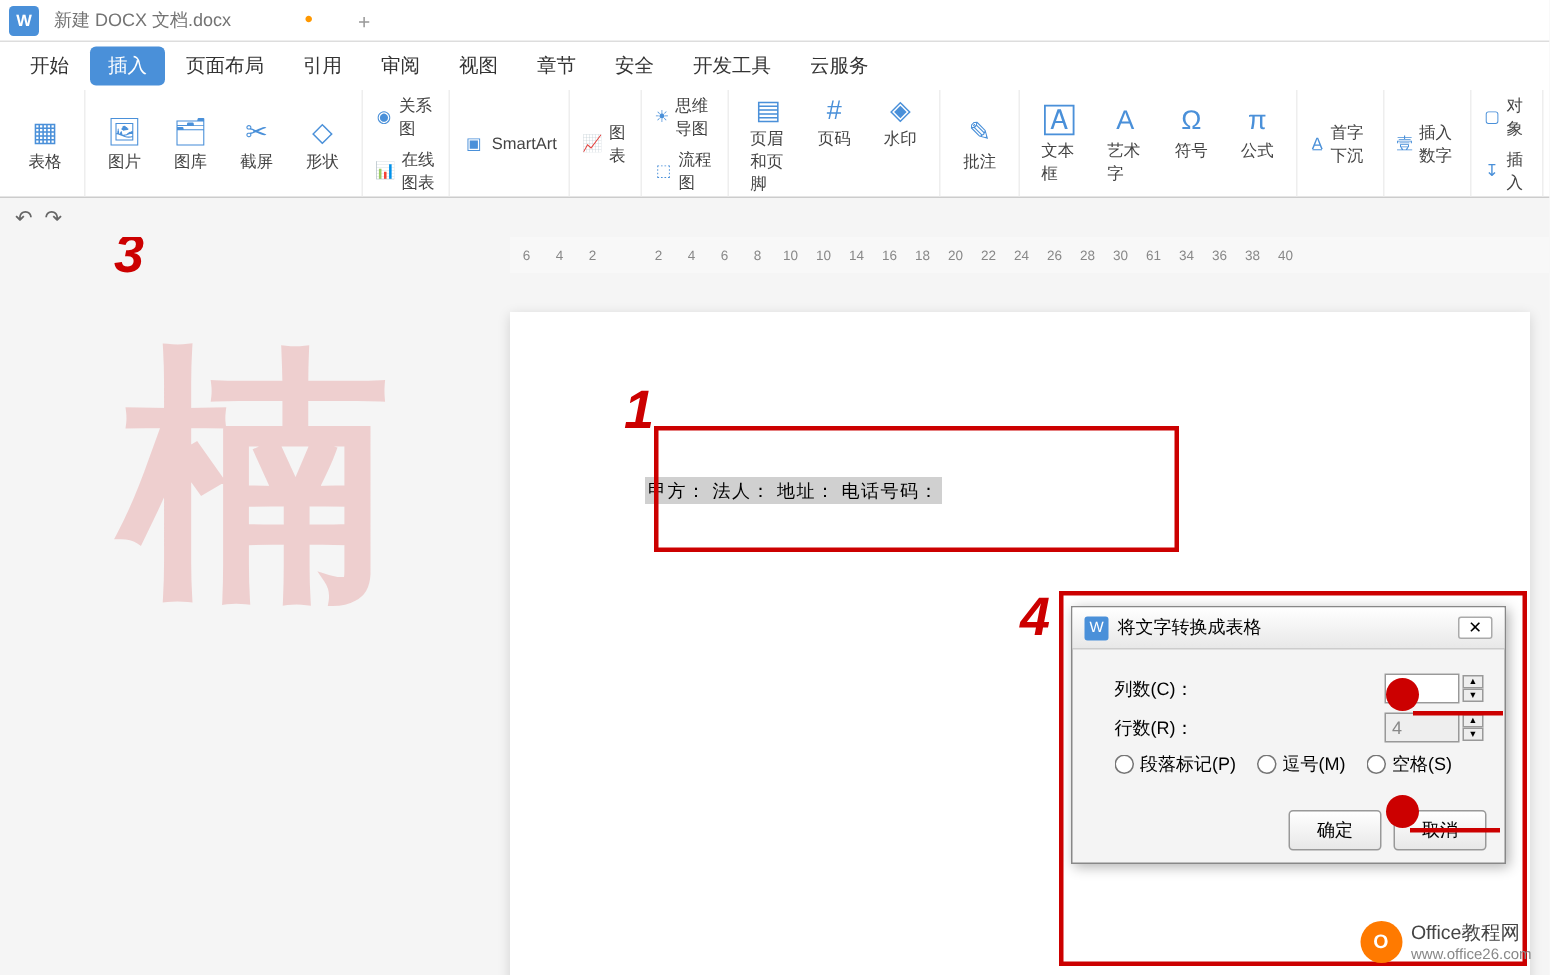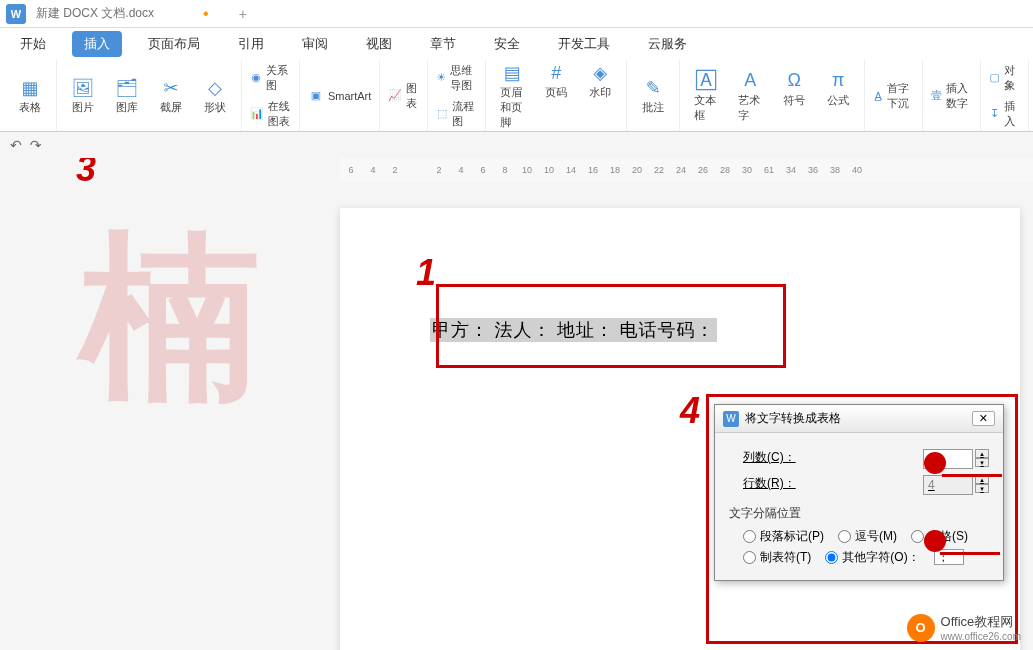--- a/index.html
+++ b/index.html
@@ -4,58 +4,58 @@
   <style>
     * { margin: 0; padding: 0; box-sizing: border-box; font-family: "Microsoft YaHei", sans-serif; }
     body { background: #f0f0f0; width: 1033px; height: 650px; overflow: hidden; position: relative; }
     
     .titlebar { background: #fff; height: 28px; display: flex; align-items: center; border-bottom: 1px solid #ddd; }
     .app-icon { width: 20px; height: 20px; background: #4a90d9; border-radius: 3px; margin: 0 6px; display: flex; align-items: center; justify-content: center; color: #fff; font-size: 11px; font-weight: bold; }
     .doc-title { color: #737373; font-size: 12px; padding: 0 4px; }
     .tab-dot { color: #ff9800; margin-left: 45px; font-size: 16px; }
     .tab-plus { color: #999; margin-left: 30px; font-size: 14px; }
     
-    .menubar { background: #fff; height: 32px; display: flex; align-items: center; padding-left: 8px; gap: 14px; }
+    .menubar { background: #fff; height: 32px; display: flex; align-items: center; padding-left: 8px; gap: 2px; }
     .menu-item { padding: 4px 12px; font-size: 13px; color: #333; cursor: pointer; }
     .menu-item.active { background: #4a90d9; color: #fff; border-radius: 4px; }
     
     .ribbon { background: #fff; height: 72px; display: flex; align-items: center; border-bottom: 1px solid #ccc; padding: 0 4px; overflow: hidden; }
     .ribbon-group { display: flex; flex-direction: column; align-items: center; padding: 2px 6px; border-right: 1px solid #eee; height: 100%; justify-content: center; }
     .ribbon-btn { display: flex; flex-direction: column; align-items: center; padding: 2px 8px; cursor: pointer; font-size: 11px; color: #444; }
     .ribbon-btn .icn { width: 24px; height: 24px; display: flex; align-items: center; justify-content: center; color: #4a90d9; font-size: 18px; }
     .ribbon-row { display: flex; gap: 4px; }
     .ribbon-small { display: flex; align-items: center; gap: 4px; font-size: 11px; color: #444; padding: 2px 4px; cursor: pointer; }
     .ribbon-small .icn { width: 16px; height: 16px; display: flex; align-items: center; justify-content: center; color: #4a90d9; }
     .ribbon-col { display: flex; flex-direction: column; gap: 2px; padding: 4px; border-right: 1px solid #eee; justify-content: center; height: 100%; }
     
     .quickbar { background: #f5f5f5; height: 26px; display: flex; align-items: center; padding-left: 10px; gap: 8px; }
     .qb-btn { color: #666; cursor: pointer; font-size: 14px; }
     
     .workspace { position: relative; height: 492px; background: #f5f5f5; overflow: hidden; }
     .ruler-h { position: absolute; top: 0; left: 340px; right: 0; height: 24px; background: #f8f8f8; display: flex; align-items: center; font-size: 9px; color: #888; }
     .ruler-tick { width: 22px; text-align: center; }
     .page { position: absolute; left: 340px; top: 50px; width: 680px; height: 600px; background: #fff; box-shadow: 0 2px 8px rgba(0,0,0,0.15); }
     .page-content { padding: 110px 90px; }
-    .selected-text { background: #d0d0d0; color: #000; font-size: 18px; padding: 2px; display: inline; font-family: SimSun, serif; letter-spacing: 1px; }
+    .selected-text { background: #d0d0d0; color: #000; font-size: 12px; padding: 2px; display: inline; font-family: SimSun, serif; letter-spacing: 1px; }
     .para-mark { position: absolute; left: 386px; top: 158px; color: #999; font-size: 12px; }
     
     .watermark { position: absolute; pointer-events: none; opacity: 0.15; }
     .wm1 { left: 80px; top: 40px; font-size: 180px; font-weight: bold; color: #c00; }
     .wm2 { left: 380px; top: 30px; font-size: 180px; font-weight: bold; color: #c00; }
     
     .annotation { position: absolute; font-size: 36px; font-weight: bold; color: #c00; font-style: italic; }
     .red-box { position: absolute; border: 3px solid #c00; }
     
     .dialog { position: absolute; left: 714px; top: 404px; width: 290px; background: #f4f4f4; border: 1px solid #888; box-shadow: 2px 2px 8px rgba(0,0,0,0.3); font-size: 12px; }
     .dialog-title { background: linear-gradient(#fff,#e8e8e8); padding: 5px 8px; display: flex; align-items: center; border-bottom: 1px solid #ccc; }
     .dialog-title .dicon { width: 16px; height: 16px; background: #4a90d9; border-radius: 2px; margin-right: 6px; display: flex; align-items: center; justify-content: center; color: #fff; font-size: 10px; }
     .dialog-close { margin-left: auto; border: 1px solid #aaa; border-radius: 2px; padding: 0 6px; cursor: pointer; background: #fff; font-size: 11px; }
     .dialog-body { padding: 10px 14px; }
     .fieldset-label { font-size: 12px; color: #333; margin-bottom: 6px; }
-    .field-row { display: flex; margin: 6px 0 6px 14px; text-decoration: underline; }
+    .field-row { display: flex; align-items: center; margin: 6px 0 6px 14px; }
     .field-row label { flex: 0 0 70px; font-size: 12px; }
     .field-row input[type=text] { width: 50px; border: 1px solid #999; padding: 2px 4px; font-size: 12px; margin-left: auto; }
     .spinner { display: flex; flex-direction: column; margin-left: 2px; }
     .spinner span { width: 14px; height: 9px; border: 1px solid #999; background: #eee; font-size: 7px; text-align: center; line-height: 7px; cursor: pointer; }
     .radio-row { display: flex; gap: 14px; margin: 4px 0 4px 14px; align-items: flex-start; }
     .radio-row label { display: flex; align-items: center; gap: 4px; font-size: 12px; }
     .other-input { width: 30px; border: 1px solid #999; padding: 1px 3px; font-size: 11px; }
     .dialog-footer { display: flex; justify-content: flex-end; gap: 8px; padding: 8px 12px; }
     .dialog-btn { padding: 4px 18px; border: 1px solid #999; background: linear-gradient(#fff,#e8e8e8); border-radius: 3px; cursor: pointer; font-size: 12px; }
     
@@ -281,46 +281,38 @@
           </div>
       </div>
       <div class="field-row">
         <label>行数(R)：</label>
         <input type="text" disabled="" style="color: rgb(136, 136, 136); background: rgb(238, 238, 238);" value="4">
         <div class="spinner">
             <span>▴</span>
             <span>▾</span>
           </div>
       </div>
-      <div class="fieldset-label" style="margin-top:10px">文字分隔位置</div>
       <div class="radio-row">
         <label>
             <input type="radio" name="sep" style="">
             <span>段落标记(P)</span>
           </label>
         <label>
             <input type="radio" name="sep" style="">
             <span>逗号(M)</span>
           </label>
         <label>
             <input type="radio" name="sep" style="">
             <span>空格(S)</span>
           </label>
       </div>
-      <div class="radio-row">
-        <label>
-            <input type="radio" name="sep" style="">
-            <span>制表符(T)</span>
-          </label>
-        <label>
-            <input type="radio" name="sep" checked="" style="">
-            <span>其他字符(O)：</span>
-          </label>
-        <input class="other-input" type="text" value="；" style="">
-      </div>
+    </div>
+    <div class="dialog-footer">
+      <button class="dialog-btn">确定</button>
+      <button class="dialog-btn">取消</button>
     </div>
   </div>
 
   <div class="red-dot" style="left:924px; top:294px;"></div>
   <div class="red-underline" style="left:942px; top:316px; width:60px;"></div>
   <div class="red-dot" style="left:924px; top:372px;"></div>
   <div class="red-underline" style="left:940px; top:394px; width:60px;"></div>
 
   <div class="footer-logo">
     <span class="ficon">O</span>

